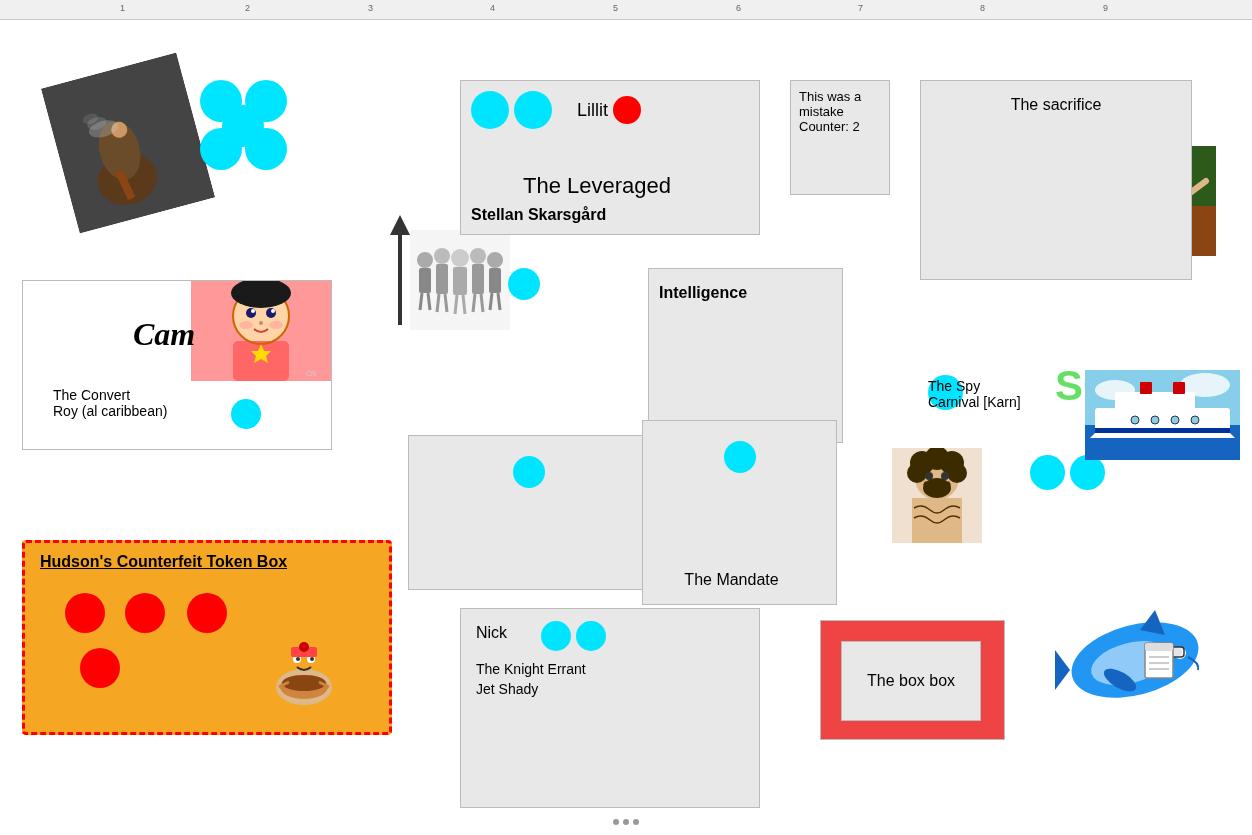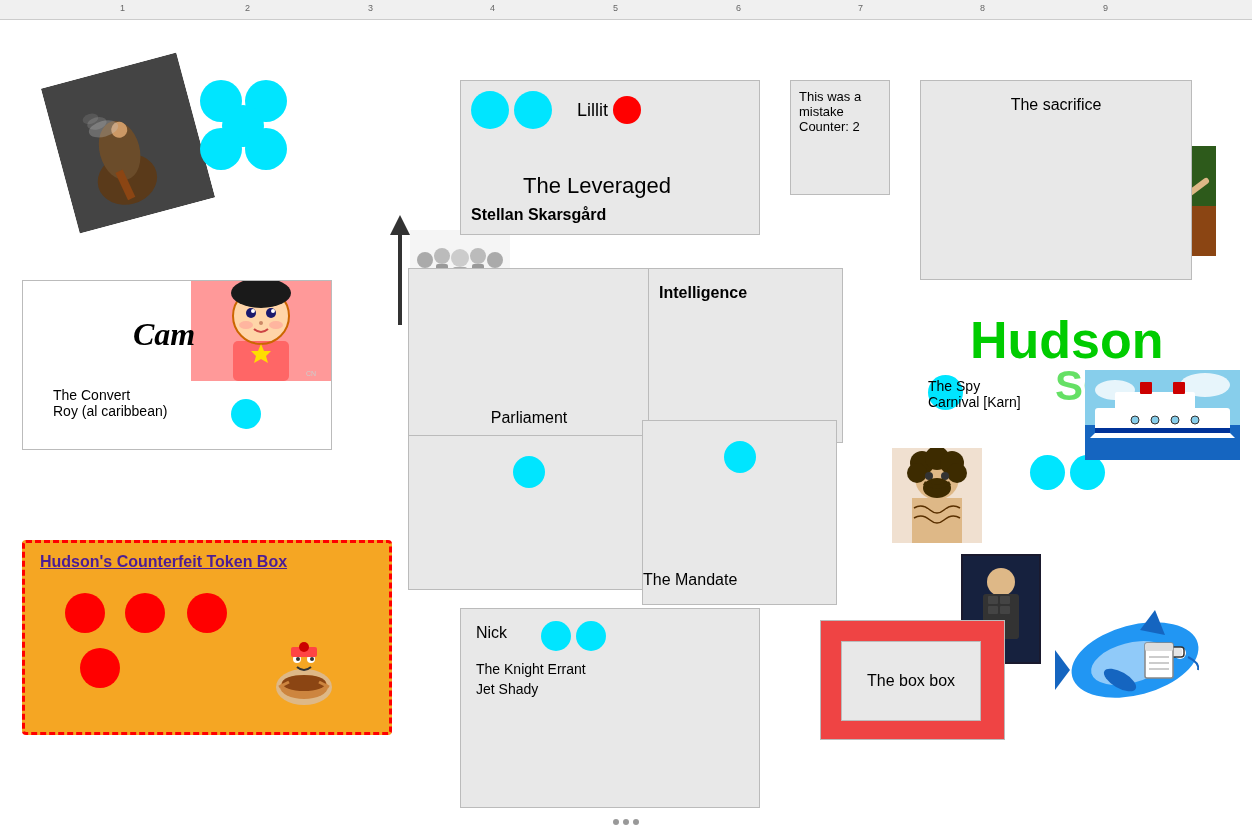--- a/index.html
+++ b/index.html
@@ -116,21 +116,21 @@
       left: 22px;
       width: 370px;
       height: 195px;
       background: #f5a623;
       border: 3px dashed #f00;
       border-radius: 4px;
     }
     .token-box-title {
       font-size: 16px;
       font-weight: bold;
-      color: #4c1d95;
+      color: #000000;
       text-decoration: underline;
       position: absolute;
       top: 10px;
       left: 15px;
     }
 
     
     .arrow-up {
       position: absolute;
       top: 195px;
@@ -495,40 +495,20 @@
       <line x1="53" y1="65" x2="55" y2="84" stroke="#aaa" stroke-width="3"></line>
       <line x1="65" y1="64" x2="63" y2="82" stroke="#999" stroke-width="3"></line>
       <line x1="71" y1="64" x2="73" y2="82" stroke="#999" stroke-width="3"></line>
       <line x1="82" y1="63" x2="80" y2="80" stroke="#888" stroke-width="3"></line>
       <line x1="88" y1="63" x2="90" y2="80" stroke="#888" stroke-width="3"></line>
     </svg>
   </div>
 
   <div class="cyan-circle" style="width:32px;height:32px;top:248px;left:508px;"></div>
 
-  <div class="parliament-box">
-    <div style="position:absolute;bottom:15px;left:0;right:0;text-align:center;font-size:16px;">Parliament</div>
-
-    <div class="magazine-img">
-      <svg width="80" height="110" viewBox="0 0 80 110">
-        <rect width="80" height="110" fill="#1a1a2e"></rect>
-        <rect x="2" y="2" width="76" height="106" fill="#16213e"></rect>
-
-        <circle cx="40" cy="28" r="14" fill="#deb887"></circle>
-        <rect x="22" y="40" width="36" height="45" rx="3" fill="#333"></rect>
-
-        <rect x="27" y="42" width="10" height="8" rx="1" fill="#555" opacity="0.5"></rect>
-        <rect x="39" y="42" width="10" height="8" rx="1" fill="#555" opacity="0.5"></rect>
-        <rect x="27" y="52" width="10" height="8" rx="1" fill="#555" opacity="0.5"></rect>
-        <rect x="39" y="52" width="10" height="8" rx="1" fill="#555" opacity="0.5"></rect>
-        <text x="5" y="100" font-size="7" fill="#fff" font-family="Arial">Here's the</text>
-        <text x="5" y="108" font-size="7" fill="#ff4444" font-family="Arial">SITUATION</text>
-      </svg>
-    </div>
-  </div>
 
   <div class="leveraged-box">
 
     <div style="position:absolute;top:10px;left:10px;display:flex;align-items:center;gap:5px;">
       <div class="cyan-circle" style="width:38px;height:38px;position:relative;top:0;left:0;"></div>
       <div class="cyan-circle" style="width:38px;height:38px;position:relative;top:0;left:0;"></div>
       <span style="font-size:18px;margin-left:20px;">Lillit</span>
       <div class="red-circle" style="width:28px;height:28px;position:relative;top:0;left:0;"></div>
     </div>
 
@@ -561,35 +541,34 @@
     <div style="position:absolute;top:15px;left:10px;font-size:16px;font-weight:bold;">Intelligence</div>
 
   </div>
 
   <div class="scum-box">
     <div class="cyan-circle" style="width:32px;height:32px;top:20px;left:50%;transform:translateX(-50%);"></div>
   </div>
 
   <div class="mandate-box">
     <div class="cyan-circle" style="width:32px;height:32px;top:20px;left:50%;transform:translateX(-50%);"></div>
-    <div style="position:absolute;bottom:15px;left:0;right:16px;text-align:left;font-size:16px;">The Mandate</div>
+    <div style="position:absolute;bottom:15px;left:0;right:16px;text-align:center;font-size:16px;">The Mandate</div>
   </div>
 
   <div class="mistake-box">
     <span>This was a mistake Counter: 2</span>
   </div>
 
   <div class="sacrifice-box">
     <div style="position:absolute;top:15px;left:0;right:0;text-align:center;font-size:16px;">The sacrifice</div>
 
   </div>
 
   <div class="cyan-circle" style="width:35px;height:35px;top:355px;left:928px;"></div>
 
-  <div class="hudson-text">Hudson</div>
 
   <div style="position:absolute;top:342px;left:1055px;font-size:42px;font-weight:bold;color:#00cc00;font-family:Impact,Arial Black,sans-serif;opacity:0.6;">SC</div>
 
   <div style="position:absolute;top:358px;left:928px;font-size:14px;">
     <span>The Spy</span><br>
     <span>Carnival [Karn]</span>
   </div>
 
   <div class="person-photo">
     <svg width="90" height="95" viewBox="0 0 90 95">

